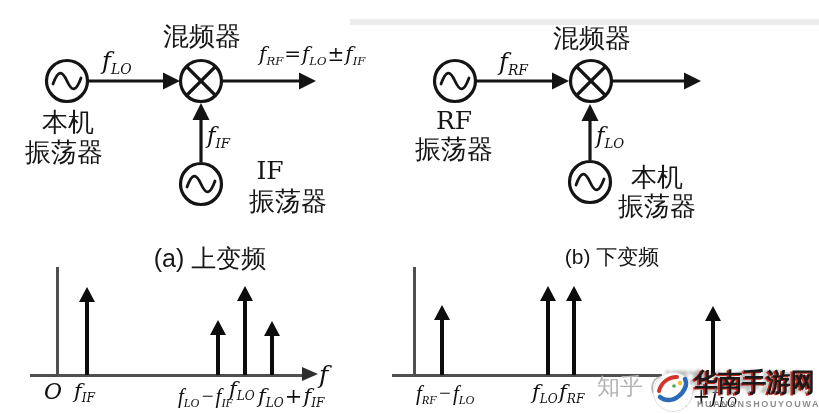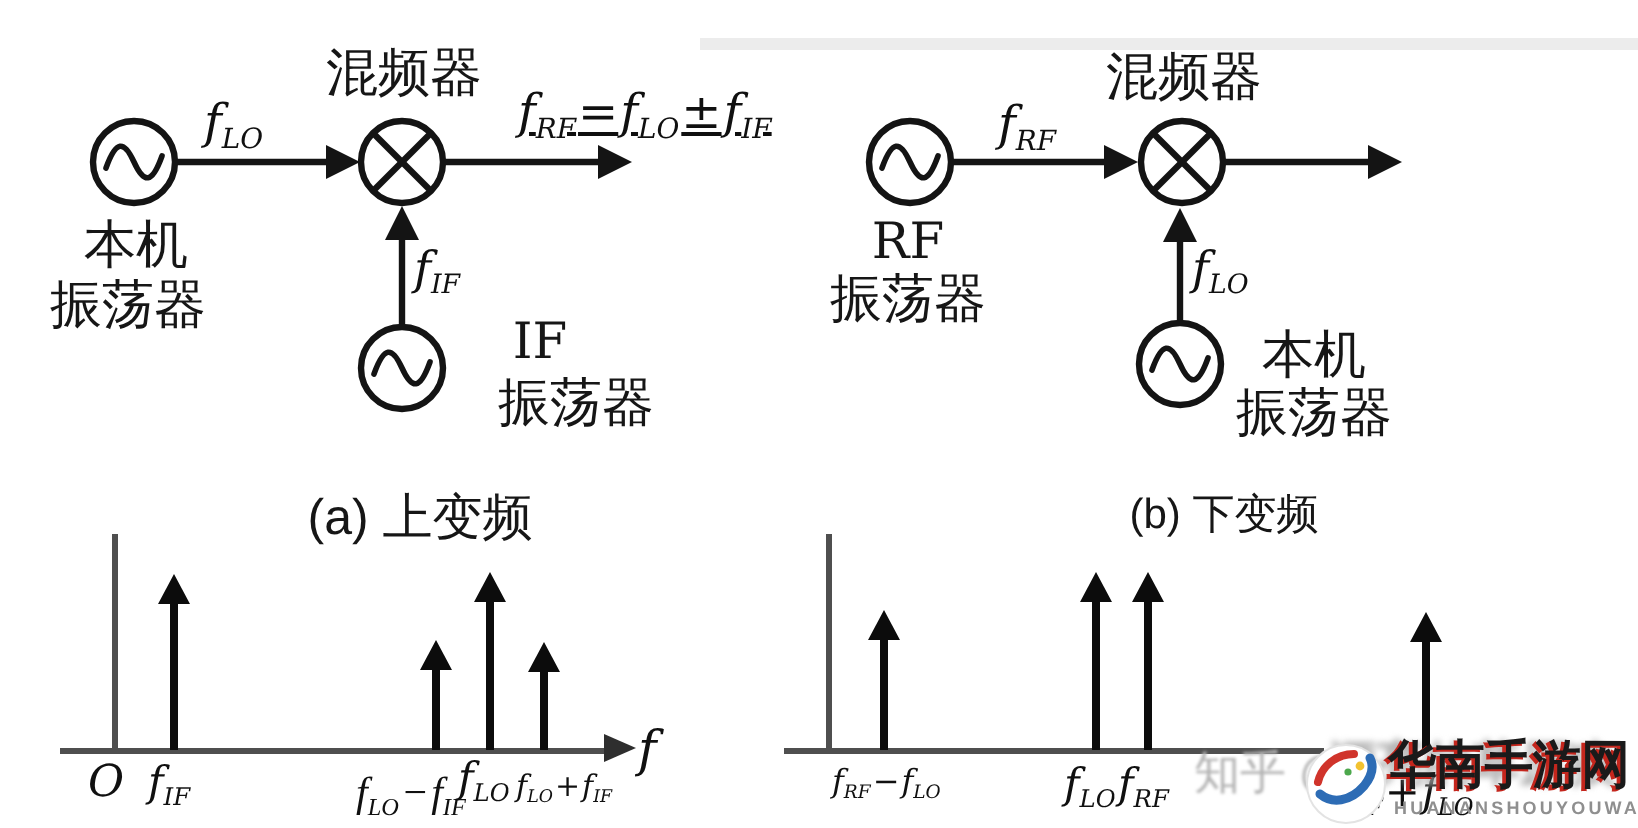--- a/index.html
+++ b/index.html
@@ -73,21 +73,21 @@
       <polygon class="head" points="701,81 684,72.5 684,89.5"></polygon>
       <line class="wire" x1="590" y1="160" x2="590" y2="118"></line>
       <polygon class="head" points="590,104 581.5,121 598.5,121"></polygon>
       <circle class="sym" cx="590" cy="182" r="20.5"></circle>
       <path class="sine" d="M576,185 C581,171 585,171 590,182 C595,193 599,193 604,179"></path>
     </g>
   </svg>
 
   <span class="abs cjk" style="left:160px;top:19px;width:84px;text-align:center;font-size:26px;">混频器</span>
   <span class="abs mlabel" style="left:102px;top:48px;font-size:24px;">f<sub>LO</sub></span>
-  <span class="abs mlabel" style="left:259px;top:43px;font-size:24px;text-decoration:underline;">f<sub>RF</sub><span class="op">=</span>f<sub>LO</sub><span class="op">±</span>f<sub>IF</sub></span>
+  <span class="abs mlabel" style="left:259px;top:43px;font-size:20px;">f<sub>RF</sub><span class="op">=</span>f<sub>LO</sub><span class="op">±</span>f<sub>IF</sub></span>
   <span class="abs cjk" style="left:40px;top:105px;width:56px;text-align:center;font-size:26px;">本机</span>
   <span class="abs cjk" style="left:21px;top:135px;width:86px;text-align:center;font-size:26px;">振荡器</span>
   <span class="abs mlabel" style="left:207px;top:123px;font-size:23px;">f<sub>IF</sub></span>
   <span class="abs rom" style="left:251px;top:156px;width:38px;text-align:center;font-size:25px;">IF</span>
   <span class="abs cjk" style="left:245px;top:184px;width:86px;text-align:center;font-size:26px;">振荡器</span>
 
   <span class="abs cjk" style="left:550px;top:21px;width:84px;text-align:center;font-size:26px;">混频器</span>
   <span class="abs mlabel" style="left:499px;top:49px;font-size:24px;">f<sub>RF</sub></span>
   <span class="abs rom" style="left:430px;top:106px;width:48px;text-align:center;font-size:25px;">RF</span>
   <span class="abs cjk" style="left:411px;top:132px;width:86px;text-align:center;font-size:26px;">振荡器</span>
@@ -108,26 +108,26 @@
       <div class="abs stem-head" style="left: 79px; top: 287px;"></div>
       <div class="abs mlabel freq-label" style="left: 74px; top: 380px; font-size: 21px;">f<sub>IF</sub></div>
       <div class="abs stem" style="left: 216px; top: 333px; height: 42px;"></div>
       <div class="abs stem-head" style="left: 210px; top: 320px;"></div>
       <div class="abs mlabel freq-label" style="left: 178px; top: 385px; font-size: 21px; font-family: Liberation Serif, serif;">f<sub>LO</sub><span class="op">−</span>f<sub>IF</sub></div>
       <div class="abs stem" style="left: 243px; top: 299px; height: 76px;"></div>
       <div class="abs stem-head" style="left: 237px; top: 286px;"></div>
       <div class="abs mlabel freq-label" style="left: 229px; top: 378px; font-size: 21px;">f<sub>LO</sub></div>
       <div class="abs stem" style="left: 270px; top: 334px; height: 41px;"></div>
       <div class="abs stem-head" style="left: 264px; top: 321px;"></div>
-      <div class="abs mlabel freq-label" style="left: 258px; top: 385px; font-size: 15px;">f<sub>LO</sub><span class="op">+</span>f<sub>IF</sub></div>
+      <div class="abs mlabel freq-label" style="left: 258px; top: 385px; font-size: 21px;">f<sub>LO</sub><span class="op">+</span>f<sub>IF</sub></div>
       <div class="abs axis-v" style="left: 413px; top: 267px; height: 110px;"></div>
       <div class="abs axis-h" style="left: 392px; top: 374px; width: 270px;"></div>
       <div class="abs stem" style="left: 440px; top: 318px; height: 57px;"></div>
       <div class="abs stem-head" style="left: 434px; top: 305px;"></div>
-      <div class="abs mlabel freq-label" style="left: 416px; top: 382px; font-size: 16px;">f<sub>RF</sub><span class="op">−</span>f<sub>LO</sub></div>
+      <div class="abs mlabel freq-label" style="left: 416px; top: 382px; font-size: 21px; font-family: Liberation Serif, serif;">f<sub>RF</sub><span class="op">−</span>f<sub>LO</sub></div>
       <div class="abs stem" style="left: 546px; top: 299px; height: 76px;"></div>
       <div class="abs stem-head" style="left: 540px; top: 286px;"></div>
       <div class="abs mlabel freq-label" style="left: 532px; top: 381px; font-size: 21px;">f<sub>LO</sub></div>
       <div class="abs stem" style="left: 572px; top: 299px; height: 76px;"></div>
       <div class="abs stem-head" style="left: 566px; top: 286px;"></div>
       <div class="abs mlabel freq-label" style="left: 559px; top: 381px; font-size: 21px;">f<sub>RF</sub></div>
       <div class="abs stem" style="left: 711px; top: 319px; height: 56px;"></div>
       <div class="abs stem-head" style="left: 705px; top: 306px;"></div>
       <div class="abs mlabel freq-label" style="left: 666px; top: 385px; font-size: 21px;">f<sub>RF</sub><span class="op">+</span>f<sub>LO</sub></div>
     </div>

